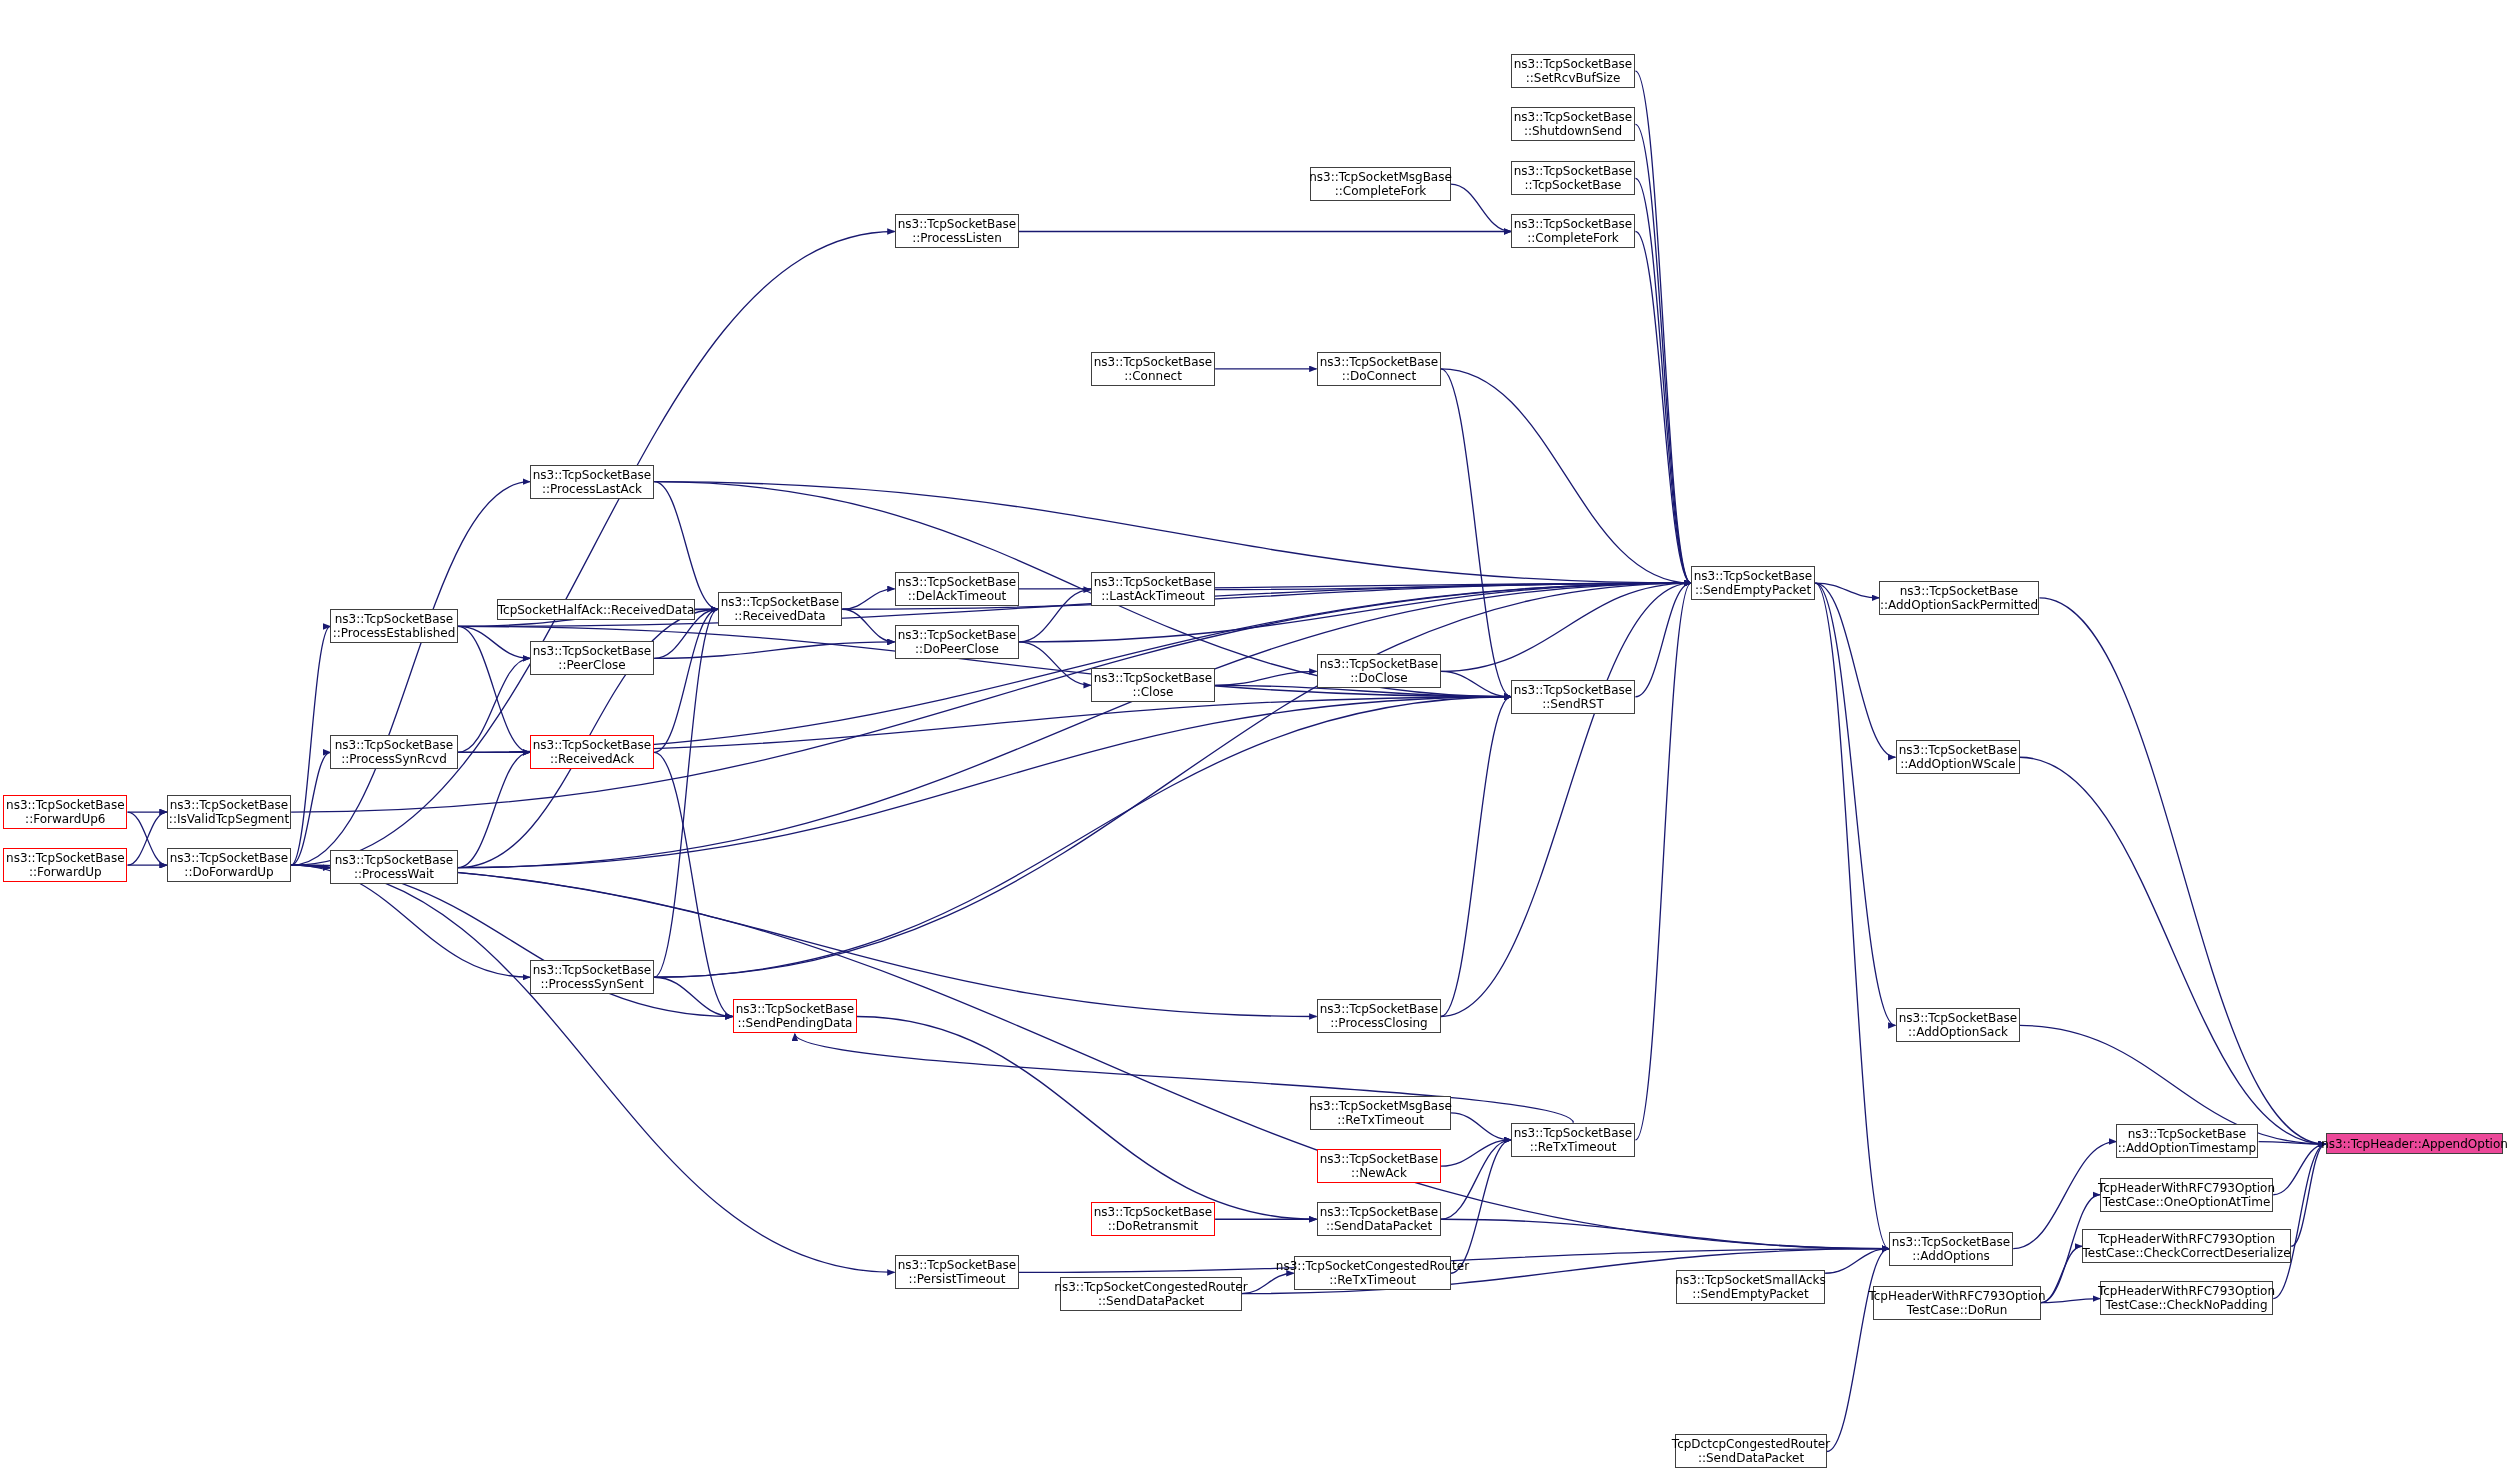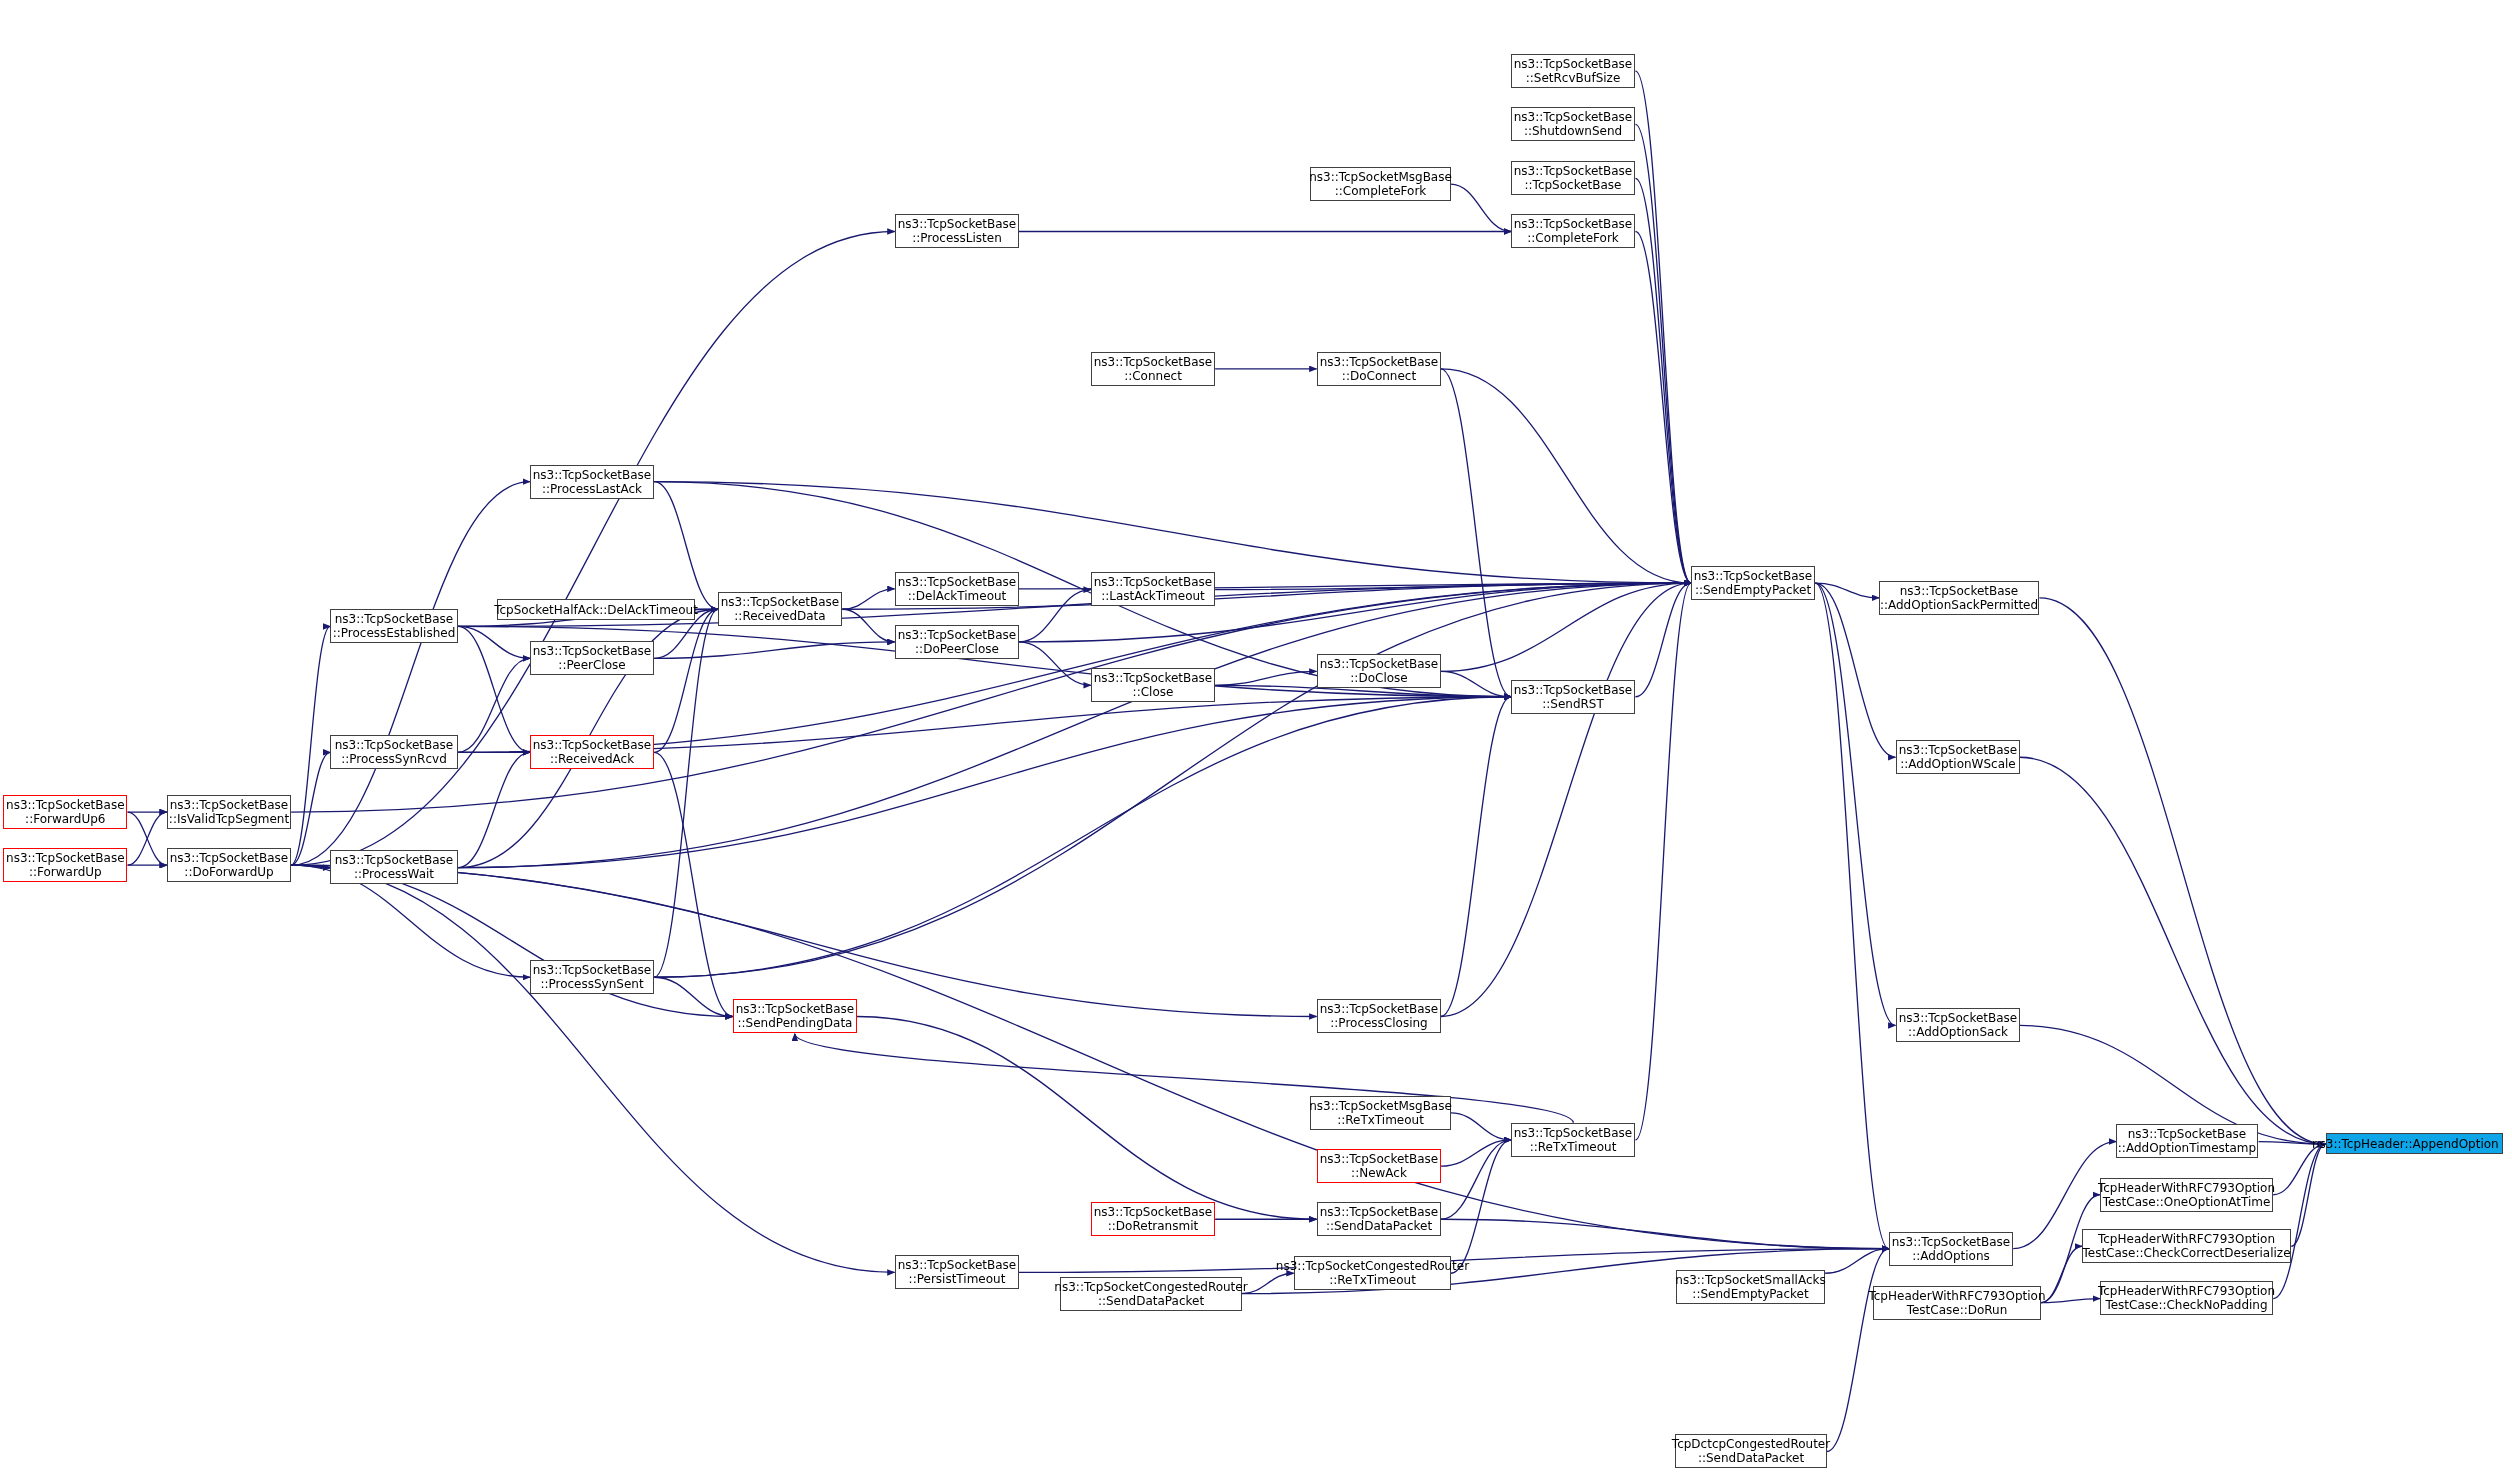--- a/index.html
+++ b/index.html
@@ -3,21 +3,21 @@
 <meta charset="utf-8">
 <style>
   html,body{margin:0;padding:0;background:#ffffff;}
   body{width:2512px;height:1472px;position:relative;overflow:hidden;font-family:"DejaVu Sans","Liberation Sans",sans-serif;}
   #graph{position:absolute;left:0;top:0;width:2512px;height:1472px;}
   #edges{position:absolute;left:0;top:0;}
   .node{position:absolute;box-sizing:border-box;border:1.6px solid #404040;background:#ffffff;color:#000000;
         font-size:12px;line-height:14px;text-align:center;display:flex;align-items:center;justify-content:center;
         white-space:pre;padding:0 3.3px;}
   .node.red{border-color:#ff0000;}
-  .node.root{background:#0ea5e9;justify-content:flex-end;}
+  .node.root{background:#ec4899;}
   .node span{display:block;}
 </style>
 </head>
 <body>
 
 <div id="graph">
   <svg id="edges" width="2512" height="1472" xmlns="http://www.w3.org/2000/svg" viewBox="0 0 3072 1800">
     <defs>
       <marker id="arrow" markerWidth="10" markerHeight="8" refX="9" refY="4" orient="auto" markerUnits="userSpaceOnUse">
         <path d="M0,0 L10,4 L0,8 z" fill="#191970"></path>
@@ -183,21 +183,21 @@
     <div class="node" style="left: 895px; top: 1255px; width: 124px; height: 34px;"><span>ns3::TcpSocketBase
 ::PersistTimeout</span></div>
     <div class="node" style="left: 895px; top: 214px; width: 124px; height: 34px;"><span>ns3::TcpSocketBase
 ::ProcessListen</span></div>
     <div class="node" style="left: 895px; top: 572px; width: 124px; height: 34px;"><span>ns3::TcpSocketBase
 ::DelAckTimeout</span></div>
     <div class="node" style="left: 895px; top: 625px; width: 124px; height: 34px;"><span>ns3::TcpSocketBase
 ::DoPeerClose</span></div>
     <div class="node" style="left: 718px; top: 592px; width: 124px; height: 34px;"><span>ns3::TcpSocketBase
 ::ReceivedData</span></div>
-    <div class="node" style="left: 497px; top: 599px; width: 198px; height: 21px;"><span>TcpSocketHalfAck::DelAckTimeout</span></div>
+    <div class="node" style="left: 497px; top: 599px; width: 198px; height: 21px;"><span>TcpSocketHalfAck::ReceivedData</span></div>
     <div class="node" style="left: 530px; top: 465px; width: 124px; height: 34px;"><span>ns3::TcpSocketBase
 ::ProcessLastAck</span></div>
     <div class="node" style="left: 530px; top: 641px; width: 124px; height: 34px;"><span>ns3::TcpSocketBase
 ::PeerClose</span></div>
     <div class="node red" style="left: 530px; top: 735px; width: 124px; height: 34px;"><span>ns3::TcpSocketBase
 ::ReceivedAck</span></div>
     <div class="node red" style="left: 733px; top: 999px; width: 124px; height: 34px;"><span>ns3::TcpSocketBase
 ::SendPendingData</span></div>
     <div class="node" style="left: 530px; top: 960px; width: 124px; height: 34px;"><span>ns3::TcpSocketBase
 ::ProcessSynSent</span></div>

